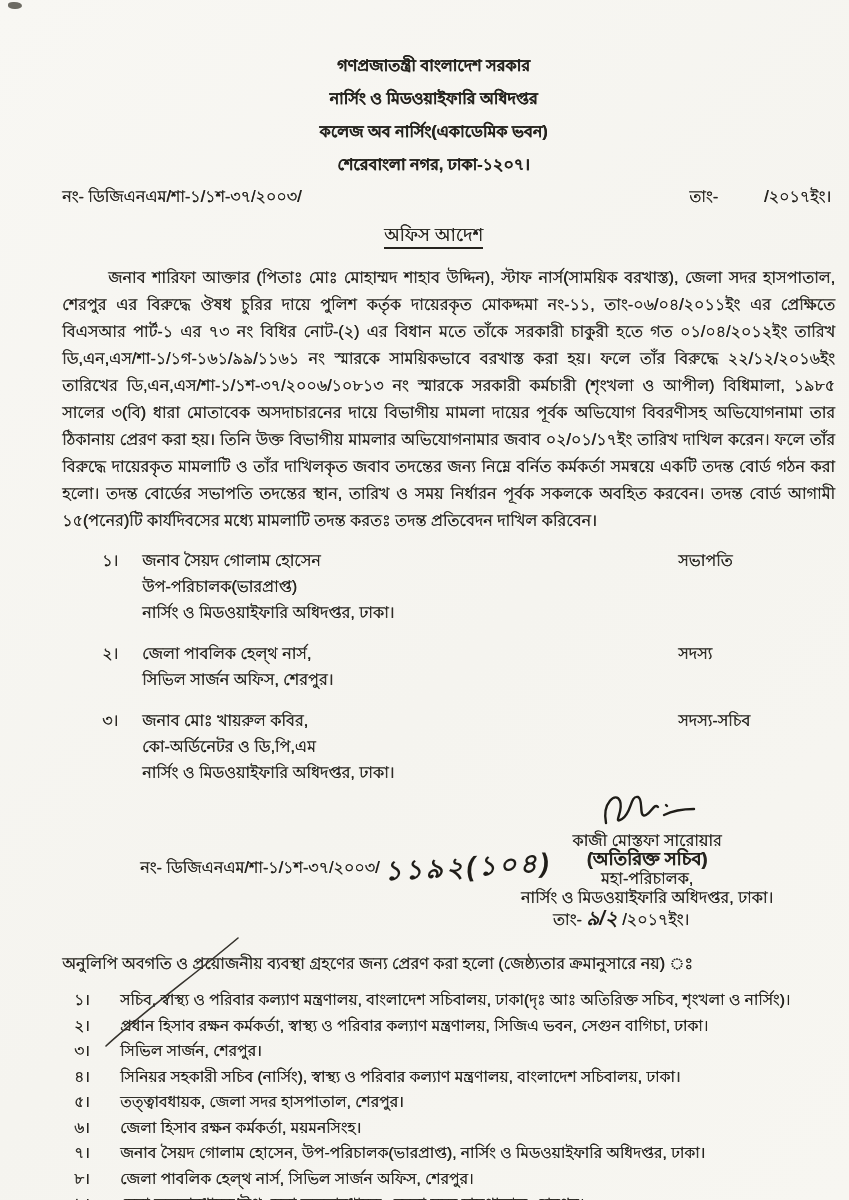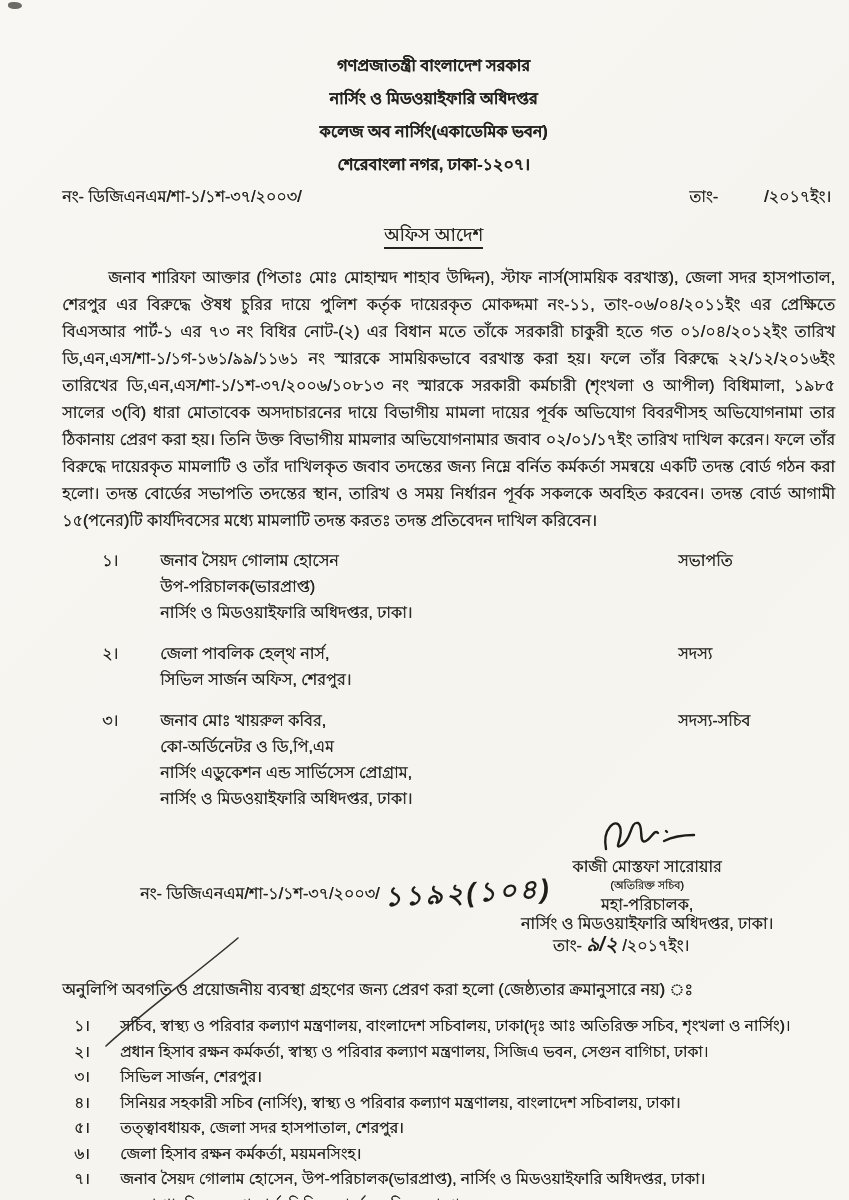--- a/index.html
+++ b/index.html
@@ -24,27 +24,27 @@
   .title{font-size:18px;font-weight:normal;margin:10px 30px 0 0;}
   .title span{border-bottom:2px solid #26241f;padding-bottom:2px;}
   .body-par{
     font-size:16px;line-height:27px;text-align:justify;
     text-indent:46px;margin-top:12px;
   }
   .board{margin-top:14px;}
   .board-item{position:relative;padding-left:40px;margin-bottom:15px;
               font-size:16px;line-height:26px;}
   .board-item .no{position:absolute;left:40px;top:0;}
-  .board-item .lines{margin-left:58px;}
+  .board-item .lines{margin-left:40px;}
   .board-item .role{position:absolute;left:616px;top:0;}
   .sig-zone{position:relative;height:148px;margin-top:2px;}
   .sig1{position:absolute;right:18px;top:-16px;width:340px;text-align:center;
         font-size:16px;line-height:19px;}
   .sig1 .scribble{height:46px;position:relative;}
-  .sig1 .small{font-size:11px;}
+  .sig1 .small{font-size:18px;font-weight:bold;}
   .sig1 .dateline{text-align:center;padding-right:52px;margin-top:2px;}
   .hand{font-style:italic;font-weight:bold;text-shadow:none;color:#1f1d18;}
   .hand-big{font-size:27px;letter-spacing:3px;display:inline-block;
             transform:rotate(-3deg) translateY(3px);}
   .ref2{position:absolute;left:78px;top:42px;font-size:16px;}
   .copy-note{font-size:16px;margin-top:2px;}
   .dist{margin-top:10px;font-size:15.5px;line-height:24px;}
   .dist-row{display:flex;padding-left:12px;margin-bottom:1.5px;}
   .dist-row .no{flex:0 0 46px;}
   .dist-row .txt{flex:1;padding-right:6px;}
@@ -100,21 +100,20 @@
         <div>সিভিল সার্জন অফিস, শেরপুর।</div>
       </div>
       <span class="role">সদস্য</span>
     </div>
 
     <div class="board-item">
       <span class="no">৩।</span>
       <div class="lines">
         <div>জনাব মোঃ খায়রুল কবির,</div>
         <div>কো-অর্ডিনেটর ও ডি,পি,এম</div>
-        <div>নার্সিং এডুকেশন এন্ড সার্ভিসেস প্রোগ্রাম,</div>
         <div>নার্সিং ও মিডওয়াইফারি অধিদপ্তর, ঢাকা।</div>
       </div>
       <span class="role">সদস্য-সচিব</span>
     </div>
   </div>
 
   <div class="sig-zone">
     <div class="sig1">
       <div class="scribble">
         <svg class="scrib" width="110" height="46" viewBox="0 0 110 46">

